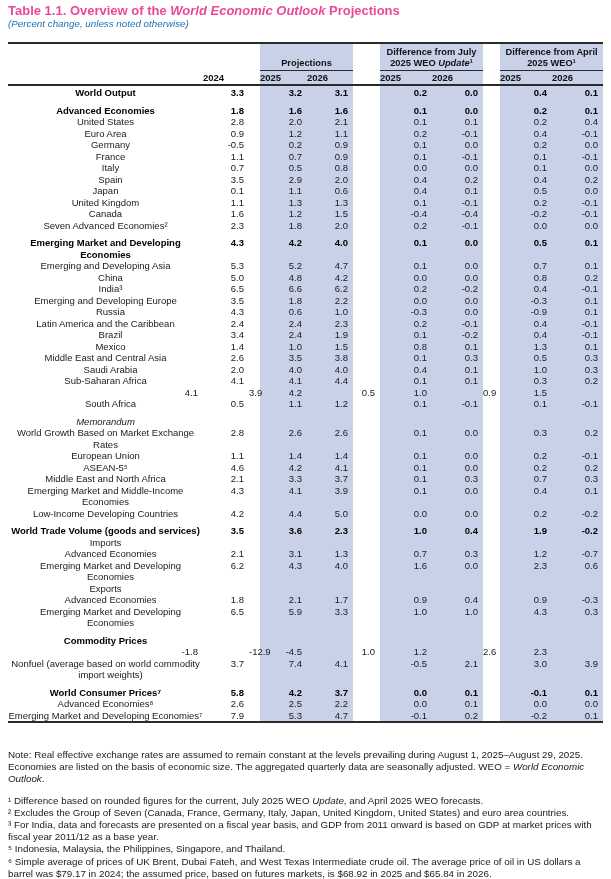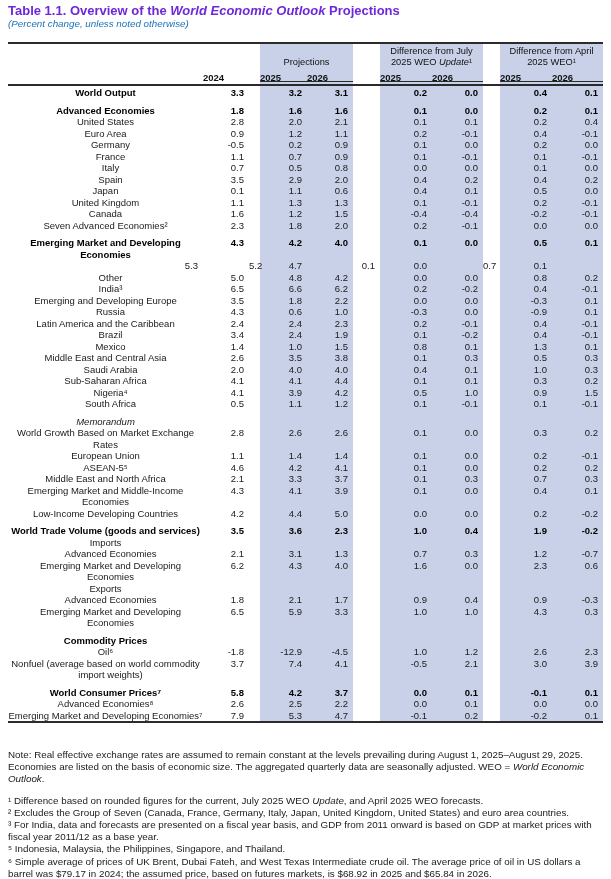--- a/index.html
+++ b/index.html
@@ -2,37 +2,37 @@
 <html><head>
 <meta charset="utf-8">
 <style>
   * { margin:0; padding:0; box-sizing:border-box; }
   html,body { background:#ffffff; }
   .page {
     width:611px; height:879px; overflow:hidden; background:#fff;
     font-family:"Liberation Sans", sans-serif; color:#1a1a1a;
     padding:3px 8px 0 8px; position:relative;
   }
-  .title { color:#6d28d9; font-size:13px; font-weight:bold; line-height:15px; }
+  .title { color:#ec4899; font-size:13px; font-weight:bold; line-height:15px; }
   .title .it { font-style:italic; }
   .subtitle { color:#1b72b8; font-size:9.8px; font-style:italic; line-height:12px; margin-bottom:12px; }
 
   .table-core { position:relative; border-top:2px solid #2b2b2b; border-bottom:2px solid #2b2b2b; }
   .strip { position:absolute; top:0; bottom:0; background:#c8d1e8; z-index:0; }
   .s1 { left:252px; width:93px; }
   .s2 { left:372px; width:103px; }
   .s3 { left:492px; width:103px; }
   .core-content { position:relative; z-index:1; }
 
   .grid-row { display:grid; grid-template-columns: 1fr 46px 11px 47px 46px 27px 52px 51px 17px 52px 51px; }
 
   
   .hgroups { height:27px; align-items:end; padding-top:2px; }
-  .hgroup { font-size:9.3px; font-weight:normal; text-align:center; line-height:10.5px;
-            border-bottom:1px solid #2b2b2b; padding-bottom:14px; color:#111; }
+  .hgroup { font-size:9.3px; font-weight:bold; text-align:center; line-height:10.5px;
+            border-bottom:1px solid #2b2b2b; padding-bottom:2px; color:#111; }
   .hg-proj { grid-column:4/6; }
   .hg-july { grid-column:7/9; }
   .hg-april { grid-column:10/12; }
   .hgroup .it { font-style:italic; }
   .hyears { height:15px; border-bottom:2px solid #2b2b2b; align-items:end; }
   .hyear { font-size:9.5px; font-weight:bold; text-align:left; padding-right:5px; line-height:13px; color:#111; }
   .y-2024 { grid-column:2; } .y-p1 { grid-column:4; } .y-p2 { grid-column:5; }
   .y-j1 { grid-column:7; } .y-j2 { grid-column:8; } .y-a1 { grid-column:10; } .y-a2 { grid-column:11; }
 
   
@@ -249,33 +249,34 @@
             <div class="cell num">4.2</div>
             <div class="cell num">4.0</div>
             <div class="cell gap"></div>
             <div class="cell num">0.1</div>
             <div class="cell num">0.0</div>
             <div class="cell gap"></div>
             <div class="cell num">0.5</div>
             <div class="cell num">0.1</div>
           </div>
           <div class="grid-row trow">
+            <div class="cell lab">Emerging and Developing Asia</div>
             <div class="cell num">5.3</div>
             <div class="cell gap"></div>
             <div class="cell num">5.2</div>
             <div class="cell num">4.7</div>
             <div class="cell gap"></div>
             <div class="cell num">0.1</div>
             <div class="cell num">0.0</div>
             <div class="cell gap"></div>
             <div class="cell num">0.7</div>
             <div class="cell num">0.1</div>
           </div>
           <div class="grid-row trow">
-            <div class="cell lab ind1">Other</div>
+            <div class="cell lab ind1">China</div>
             <div class="cell num">5.0</div>
             <div class="cell gap"></div>
             <div class="cell num">4.8</div>
             <div class="cell num">4.2</div>
             <div class="cell gap"></div>
             <div class="cell num">0.0</div>
             <div class="cell num">0.0</div>
             <div class="cell gap"></div>
             <div class="cell num">0.8</div>
             <div class="cell num">0.2</div>
@@ -391,21 +392,20 @@
             <div class="cell num">4.1</div>
             <div class="cell num">4.4</div>
             <div class="cell gap"></div>
             <div class="cell num">0.1</div>
             <div class="cell num">0.1</div>
             <div class="cell gap"></div>
             <div class="cell num">0.3</div>
             <div class="cell num">0.2</div>
           </div>
           <div class="grid-row trow">
-            <div class="cell lab ind1">Nigeria⁴</div>
             <div class="cell num">4.1</div>
             <div class="cell gap"></div>
             <div class="cell num">3.9</div>
             <div class="cell num">4.2</div>
             <div class="cell gap"></div>
             <div class="cell num">0.5</div>
             <div class="cell num">1.0</div>
             <div class="cell gap"></div>
             <div class="cell num">0.9</div>
             <div class="cell num">1.5</div>
@@ -615,21 +615,20 @@
             <div class="cell num"></div>
             <div class="cell num"></div>
             <div class="cell gap"></div>
             <div class="cell num"></div>
             <div class="cell num"></div>
             <div class="cell gap"></div>
             <div class="cell num"></div>
             <div class="cell num"></div>
           </div>
           <div class="grid-row trow">
-            <div class="cell lab">Oil⁶</div>
             <div class="cell num">-1.8</div>
             <div class="cell gap"></div>
             <div class="cell num">-12.9</div>
             <div class="cell num">-4.5</div>
             <div class="cell gap"></div>
             <div class="cell num">1.0</div>
             <div class="cell num">1.2</div>
             <div class="cell gap"></div>
             <div class="cell num">2.6</div>
             <div class="cell num">2.3</div>

